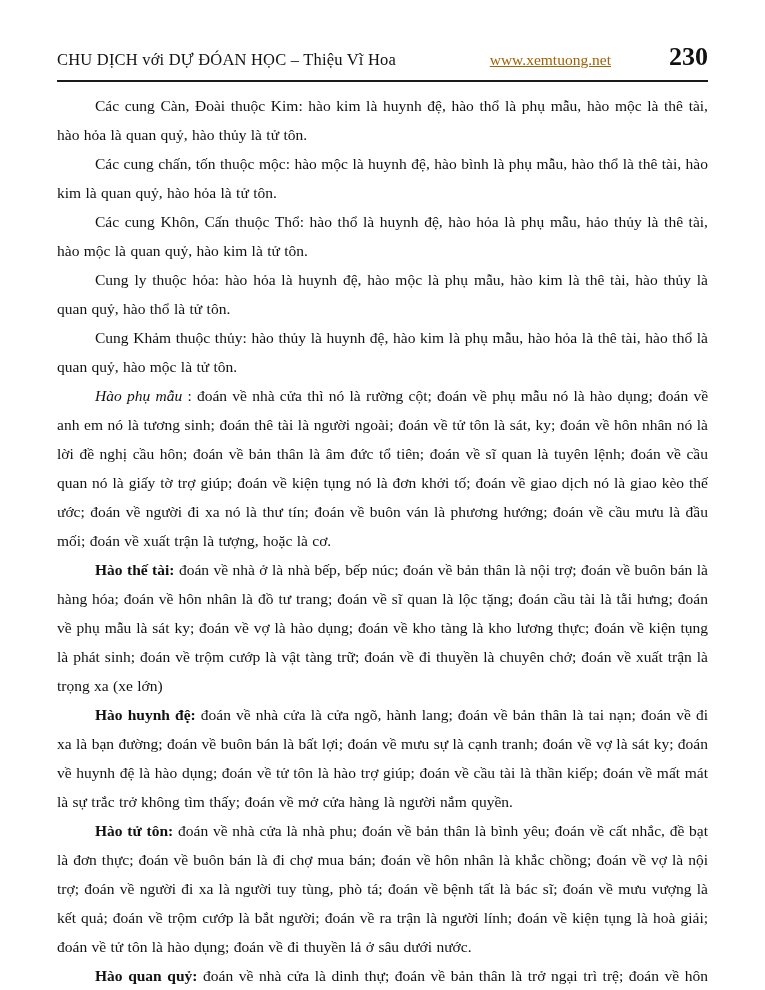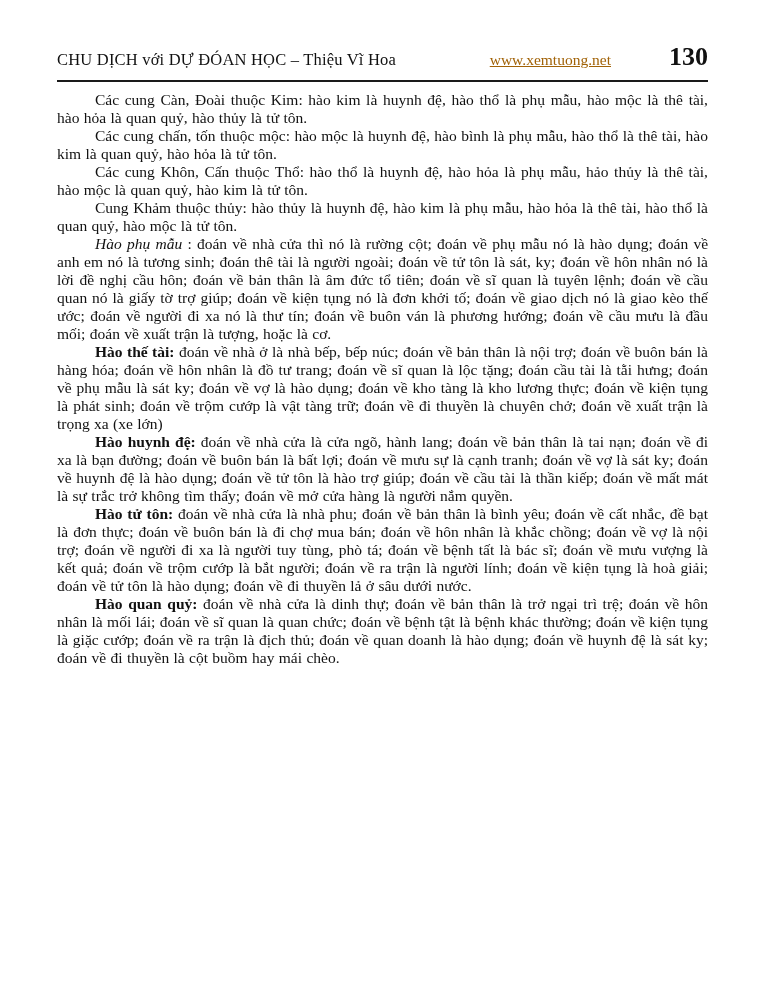--- a/index.html
+++ b/index.html
@@ -45,21 +45,21 @@
     line-height: 1;
     white-space: nowrap;
   }
   
   .content {
     margin-top: 9px;
   }
   .para {
     margin: 0;
     font-size: 15.5px;
-    line-height: 18px;
+    line-height: 29px;
     text-align: justify;
     text-indent: 38px;
     word-spacing: 0.5px;
   }
   .section-heading {
     margin: 15px 0 17px 0;
     text-align: center;
     font-size: 18.5px;
     font-weight: bold;
     letter-spacing: 0.3px;
@@ -68,28 +68,29 @@
   .bold-italic { font-weight: normal; font-style: italic; }
 </style>
 </head>
 <body>
 
 <div class="page">
 
   <div class="page-header">
     <span class="header-title">CHU DỊCH với DỰ ĐÓAN HỌC – Thiệu Vĩ Hoa</span>
     <span class="header-site">www.xemtuong.net</span>
-    <span class="header-page-number">130</span>
+    <span class="header-page-number">230</span>
   </div>
 
   <div class="content">
     <div id="intro-container">
         <p class="para">Các cung Càn, Đoài thuộc Kim: hào kim là huynh đệ, hào thổ là phụ mẫu, hào mộc là thê tài, hào hỏa là quan quỷ, hào thủy là tử tôn.</p>
         <p class="para">Các cung chấn, tốn thuộc mộc: hào mộc là huynh đệ, hào bình là phụ mẫu, hào thổ là thê tài, hào kim là quan quỷ, hào hỏa là tử tôn.</p>
         <p class="para">Các cung Khôn, Cấn thuộc Thổ: hào thổ là huynh đệ, hào hỏa là phụ mẫu, hảo thủy là thê tài, hào mộc là quan quỷ, hào kim là tử tôn.</p>
+        <p class="para">Cung ly thuộc hỏa: hào hỏa là huynh đệ, hào mộc là phụ mẫu, hào kim là thê tài, hào thủy là quan quỷ, hào thổ là tử tôn.</p>
         <p class="para">Cung Khảm thuộc thủy: hào thủy là huynh đệ, hào kim là phụ mẫu, hào hỏa là thê tài, hào thổ là quan quỷ, hào mộc là tử tôn.</p>
       </div>
 
 
     <div id="sections-container">
         <p class="para"><span class="bold-italic">Hào phụ mẫu</span> : đoán về nhà cửa thì nó là rường cột; đoán về phụ mẫu nó là hào dụng; đoán về anh em nó là tương sinh; đoán thê tài là người ngoài; đoán về tử tôn là sát, ky; đoán về hôn nhân nó là lời đề nghị cầu hôn; đoán về bản thân là âm đức tổ tiên; đoán về sĩ quan là tuyên lệnh; đoán về cầu quan nó là giấy tờ trợ giúp; đoán về kiện tụng nó là đơn khởi tố; đoán về giao dịch nó là giao kèo thế ước; đoán về người đi xa nó là thư tín; đoán về buôn ván là phương hướng; đoán về cầu mưu là đầu mối; đoán về xuất trận là tượng, hoặc là cơ.</p>
         <p class="para"><span class="bold">Hào thế tài:</span> đoán về nhà ở là nhà bếp, bếp núc; đoán về bản thân là nội trợ; đoán về buôn bán là hàng hóa; đoán về hôn nhân là đồ tư trang; đoán về sĩ quan là lộc tặng; đoán cầu tài là tằi hưng; đoán về phụ mẫu là sát ky; đoán về vợ là hào dụng; đoán về kho tàng là kho lương thực; đoán về kiện tụng là phát sinh; đoán về trộm cướp là vật tàng trữ; đoán về đi thuyền là chuyên chở; đoán về xuất trận là trọng xa (xe lớn)</p>
         <p class="para"><span class="bold">Hào huynh đệ:</span> đoán về nhà cửa là cửa ngõ, hành lang; đoán về bản thân là tai nạn; đoán về đi xa là bạn đường; đoán về buôn bán là bất lợi; đoán về mưu sự là cạnh tranh; đoán về vợ là sát ky; đoán về huynh đệ là hào dụng; đoán về tử tôn là hào trợ giúp; đoán về cầu tài là thần kiếp; đoán về mất mát là sự trắc trở không tìm thấy; đoán về mở cửa hàng là người nắm quyền.</p>
         <p class="para"><span class="bold">Hào tử tôn:</span> đoán về nhà cửa là nhà phu; đoán về bản thân là bình yêu; đoán về cất nhắc, đề bạt là đơn thực; đoán về buôn bán là đi chợ mua bán; đoán về hôn nhân là khắc chồng; đoán về vợ là nội trợ; đoán về người đi xa là người tuy tùng, phò tá; đoán về bệnh tất là bác sĩ; đoán về mưu vượng là kết quả; đoán về trộm cướp là bắt người; đoán về ra trận là người lính; đoán về kiện tụng là hoà giải; đoán về tử tôn là hào dụng; đoán về đi thuyền lả ở sâu dưới nước.</p>
         <p class="para"><span class="bold">Hào quan quỷ:</span> đoán về nhà cửa là dinh thự; đoán về bản thân là trở ngại trì trệ; đoán về hôn nhân là mối lái; đoán về sĩ quan là quan chức; đoán về bệnh tật là bệnh khác thường; đoán về kiện tụng là giặc cướp; đoán về ra trận là địch thủ; đoán về quan doanh là hào dụng; đoán về huynh đệ là sát ky; đoán về đi thuyền là cột buồm hay mái chèo.</p>

